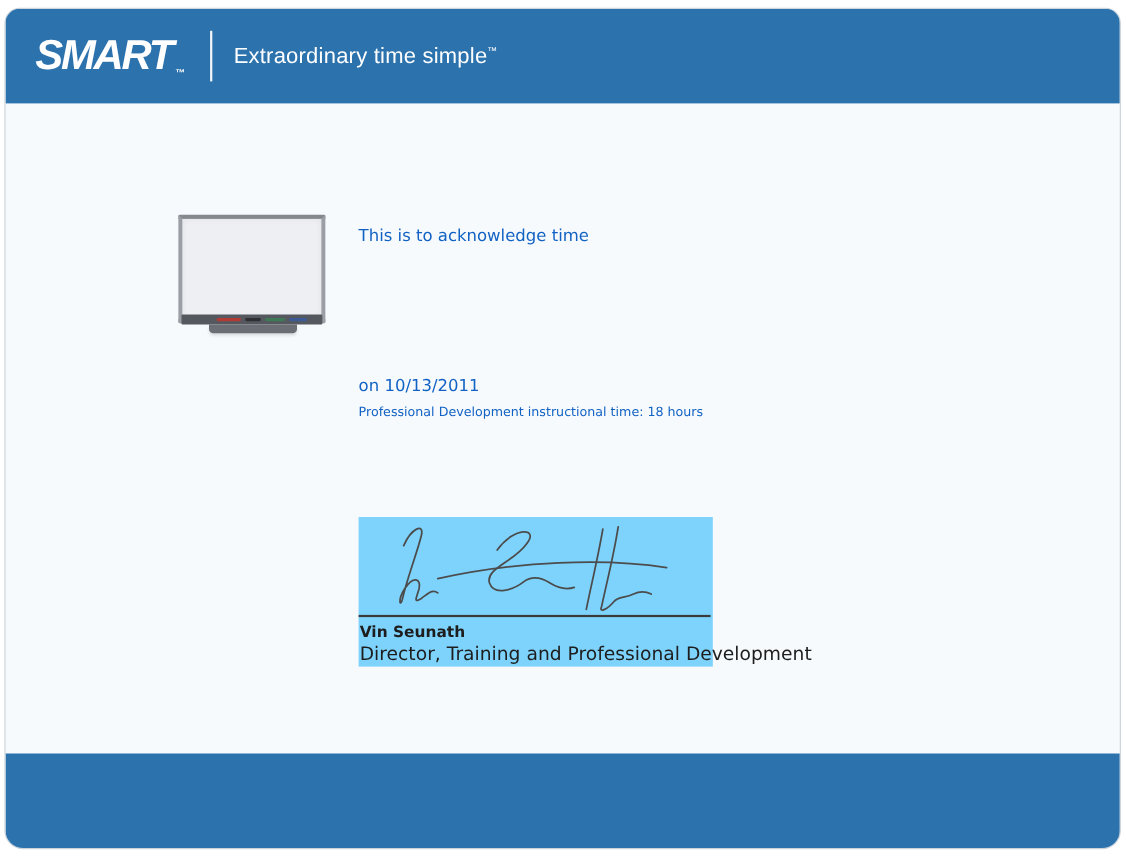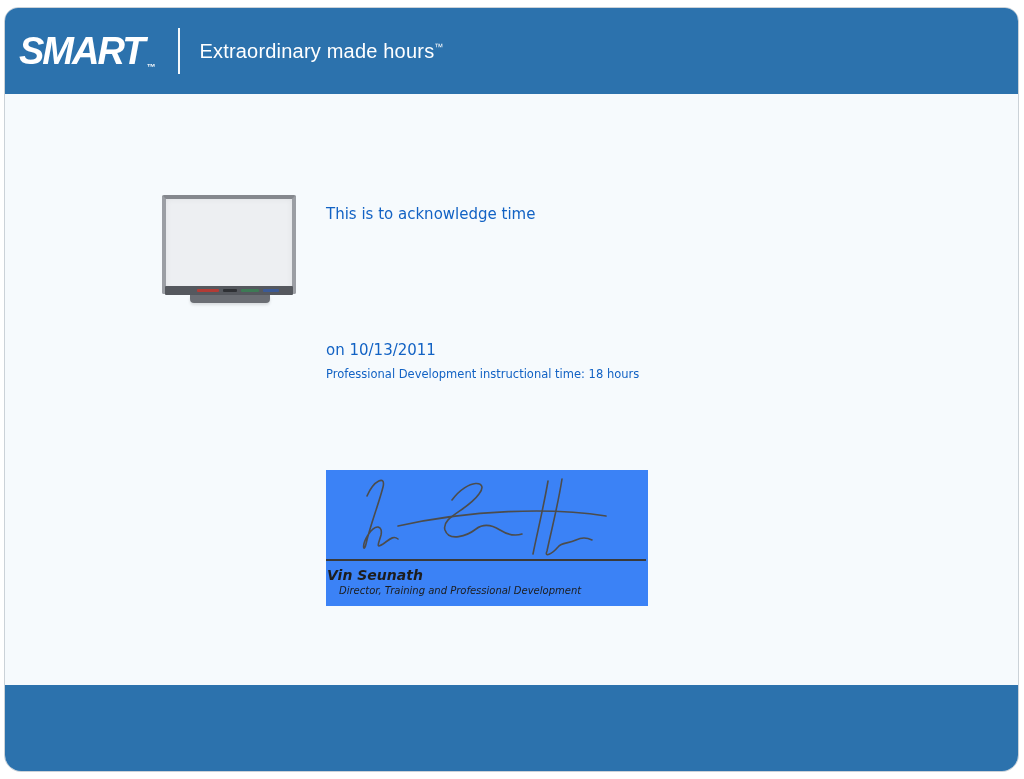--- a/index.html
+++ b/index.html
@@ -16,21 +16,21 @@
     overflow: hidden;
   }
 
   
   .header {
     position: absolute; top: 0; left: 0; right: 0; height: 86px;
     background: #2c72ad;
     display: flex; align-items: center;
   }
   .logo {
-    margin-left: 14px;
+    margin-left: 27px;
     color: #ffffff;
     font-family: "Liberation Sans", sans-serif;
     font-weight: bold; font-style: italic;
     font-size: 38px; letter-spacing: -2px;
     line-height: 1;
     white-space: nowrap;
   }
   .logo .tm {
     font-size: 9px; font-style: normal; letter-spacing: 0;
     vertical-align: baseline; position: relative; top: 6px; left: 3px;
@@ -93,54 +93,53 @@
   .t-intro      { top: 197px; font-size: 15px; }
   .t-recipient  { top: 232px; font-size: 27px; color: #0c0c0c; }
   .t-completion { top: 285px; font-size: 15px; }
   .t-date       { top: 333px; font-size: 15px; }
   .t-time       { top: 359px; font-size: 11.5px; text-align: right; }
 
   
   .sig-block {
     position: absolute; left: 321px; top: 462px;
     width: 322px; height: 136px;
-    background: #3b82f6;
-    font-style: italic;
+    background: #7dd3fc;
   }
   .sig-svg { position: absolute; left: 14px; top: 4px; }
   .sig-line {
     position: absolute; left: 0; top: 89px;
     width: 320px; height: 2px;
     background: #3a3a3a;
   }
   .sig-name {
     position: absolute; left: 1px; top: 97px;
     font-size: 14px; font-weight: bold; color: #1d1d1d;
     font-family: "DejaVu Sans", sans-serif;
     white-space: nowrap;
   }
   .sig-title {
-    position: absolute; left: 13px; top: 115px;
-    font-size: 10px; color: #1d1d1d;
+    position: absolute; left: 1px; top: 115px;
+    font-size: 17px; color: #1d1d1d;
     font-family: "DejaVu Sans", sans-serif;
     white-space: nowrap;
   }
 </style>
 </head>
 <body>
 
 <div class="card">
 
   <div class="header">
     <div class="logo">
       <span>SMART</span><span class="tm">™</span>
     </div>
     <div class="header-sep"></div>
     <div class="tagline">
-      <span>Extraordinary made hours</span><span class="tm">™</span>
+      <span>Extraordinary time simple</span><span class="tm">™</span>
     </div>
   </div>
 
   <div class="board">
     <div class="board-frame"></div>
     <div class="board-traybar">
       <div class="pen pen-red"></div>
       <div class="pen pen-black"></div>
       <div class="pen pen-green"></div>
       <div class="pen pen-blue"></div>

